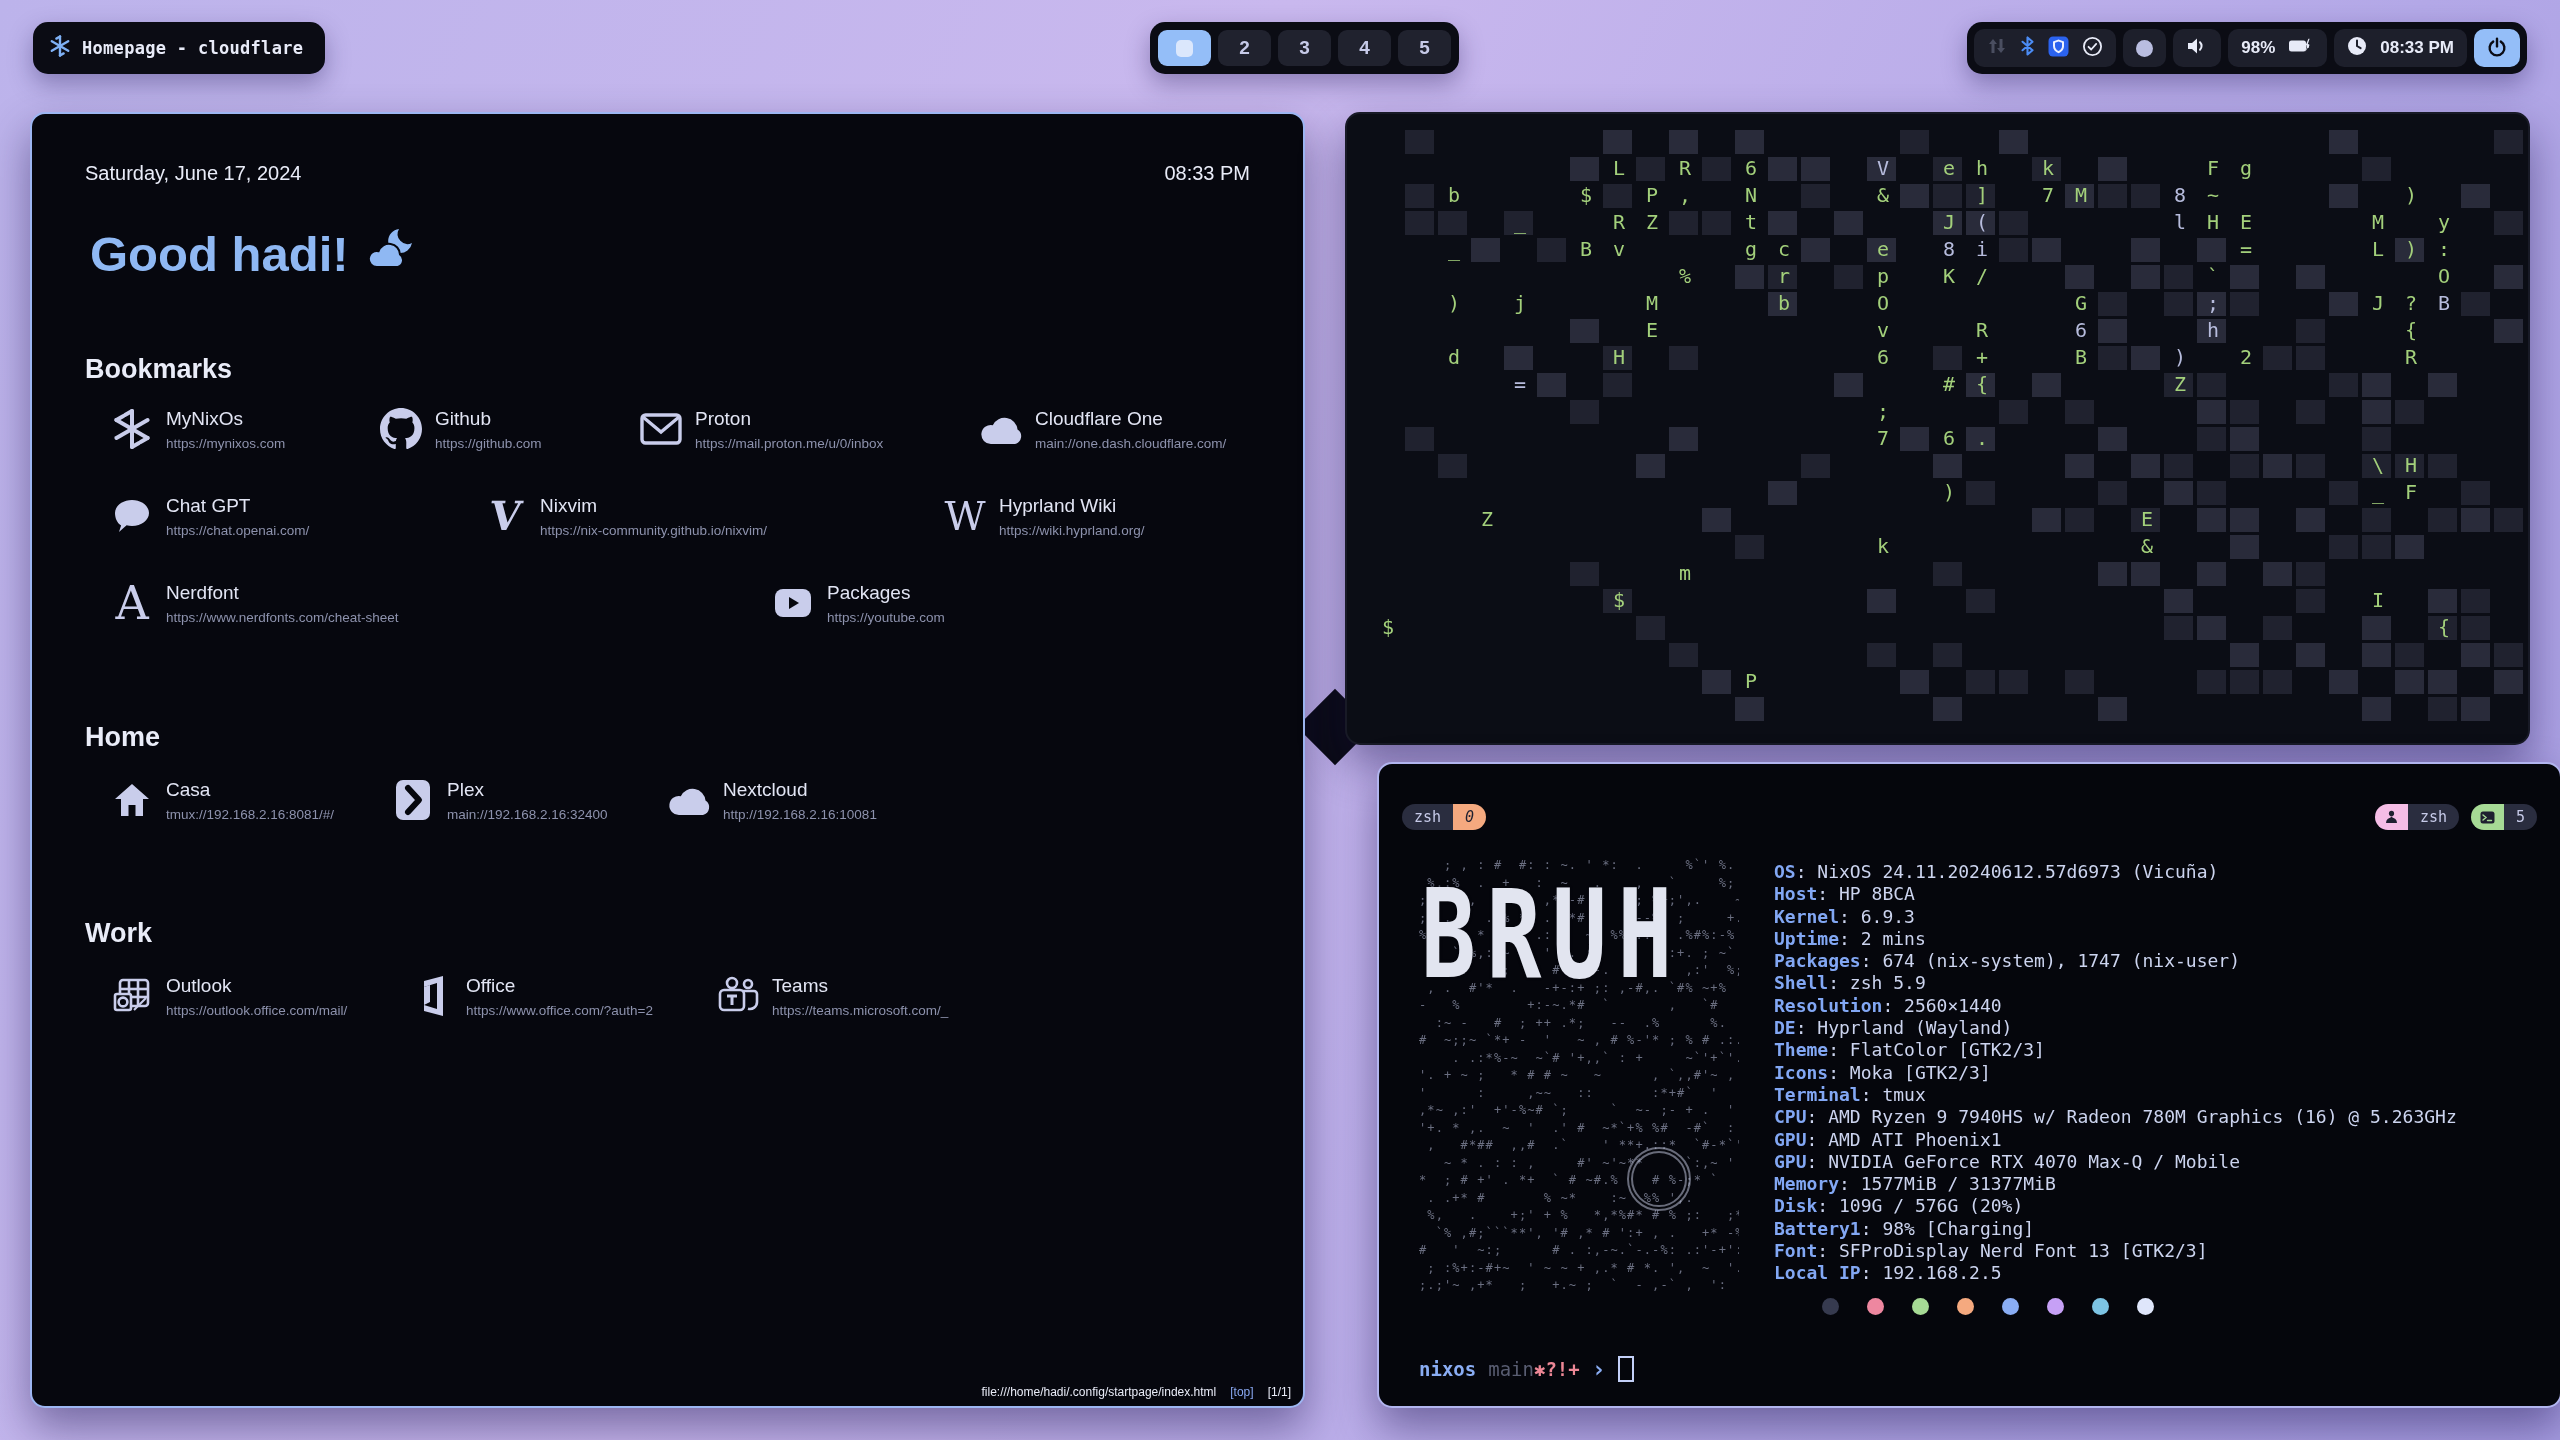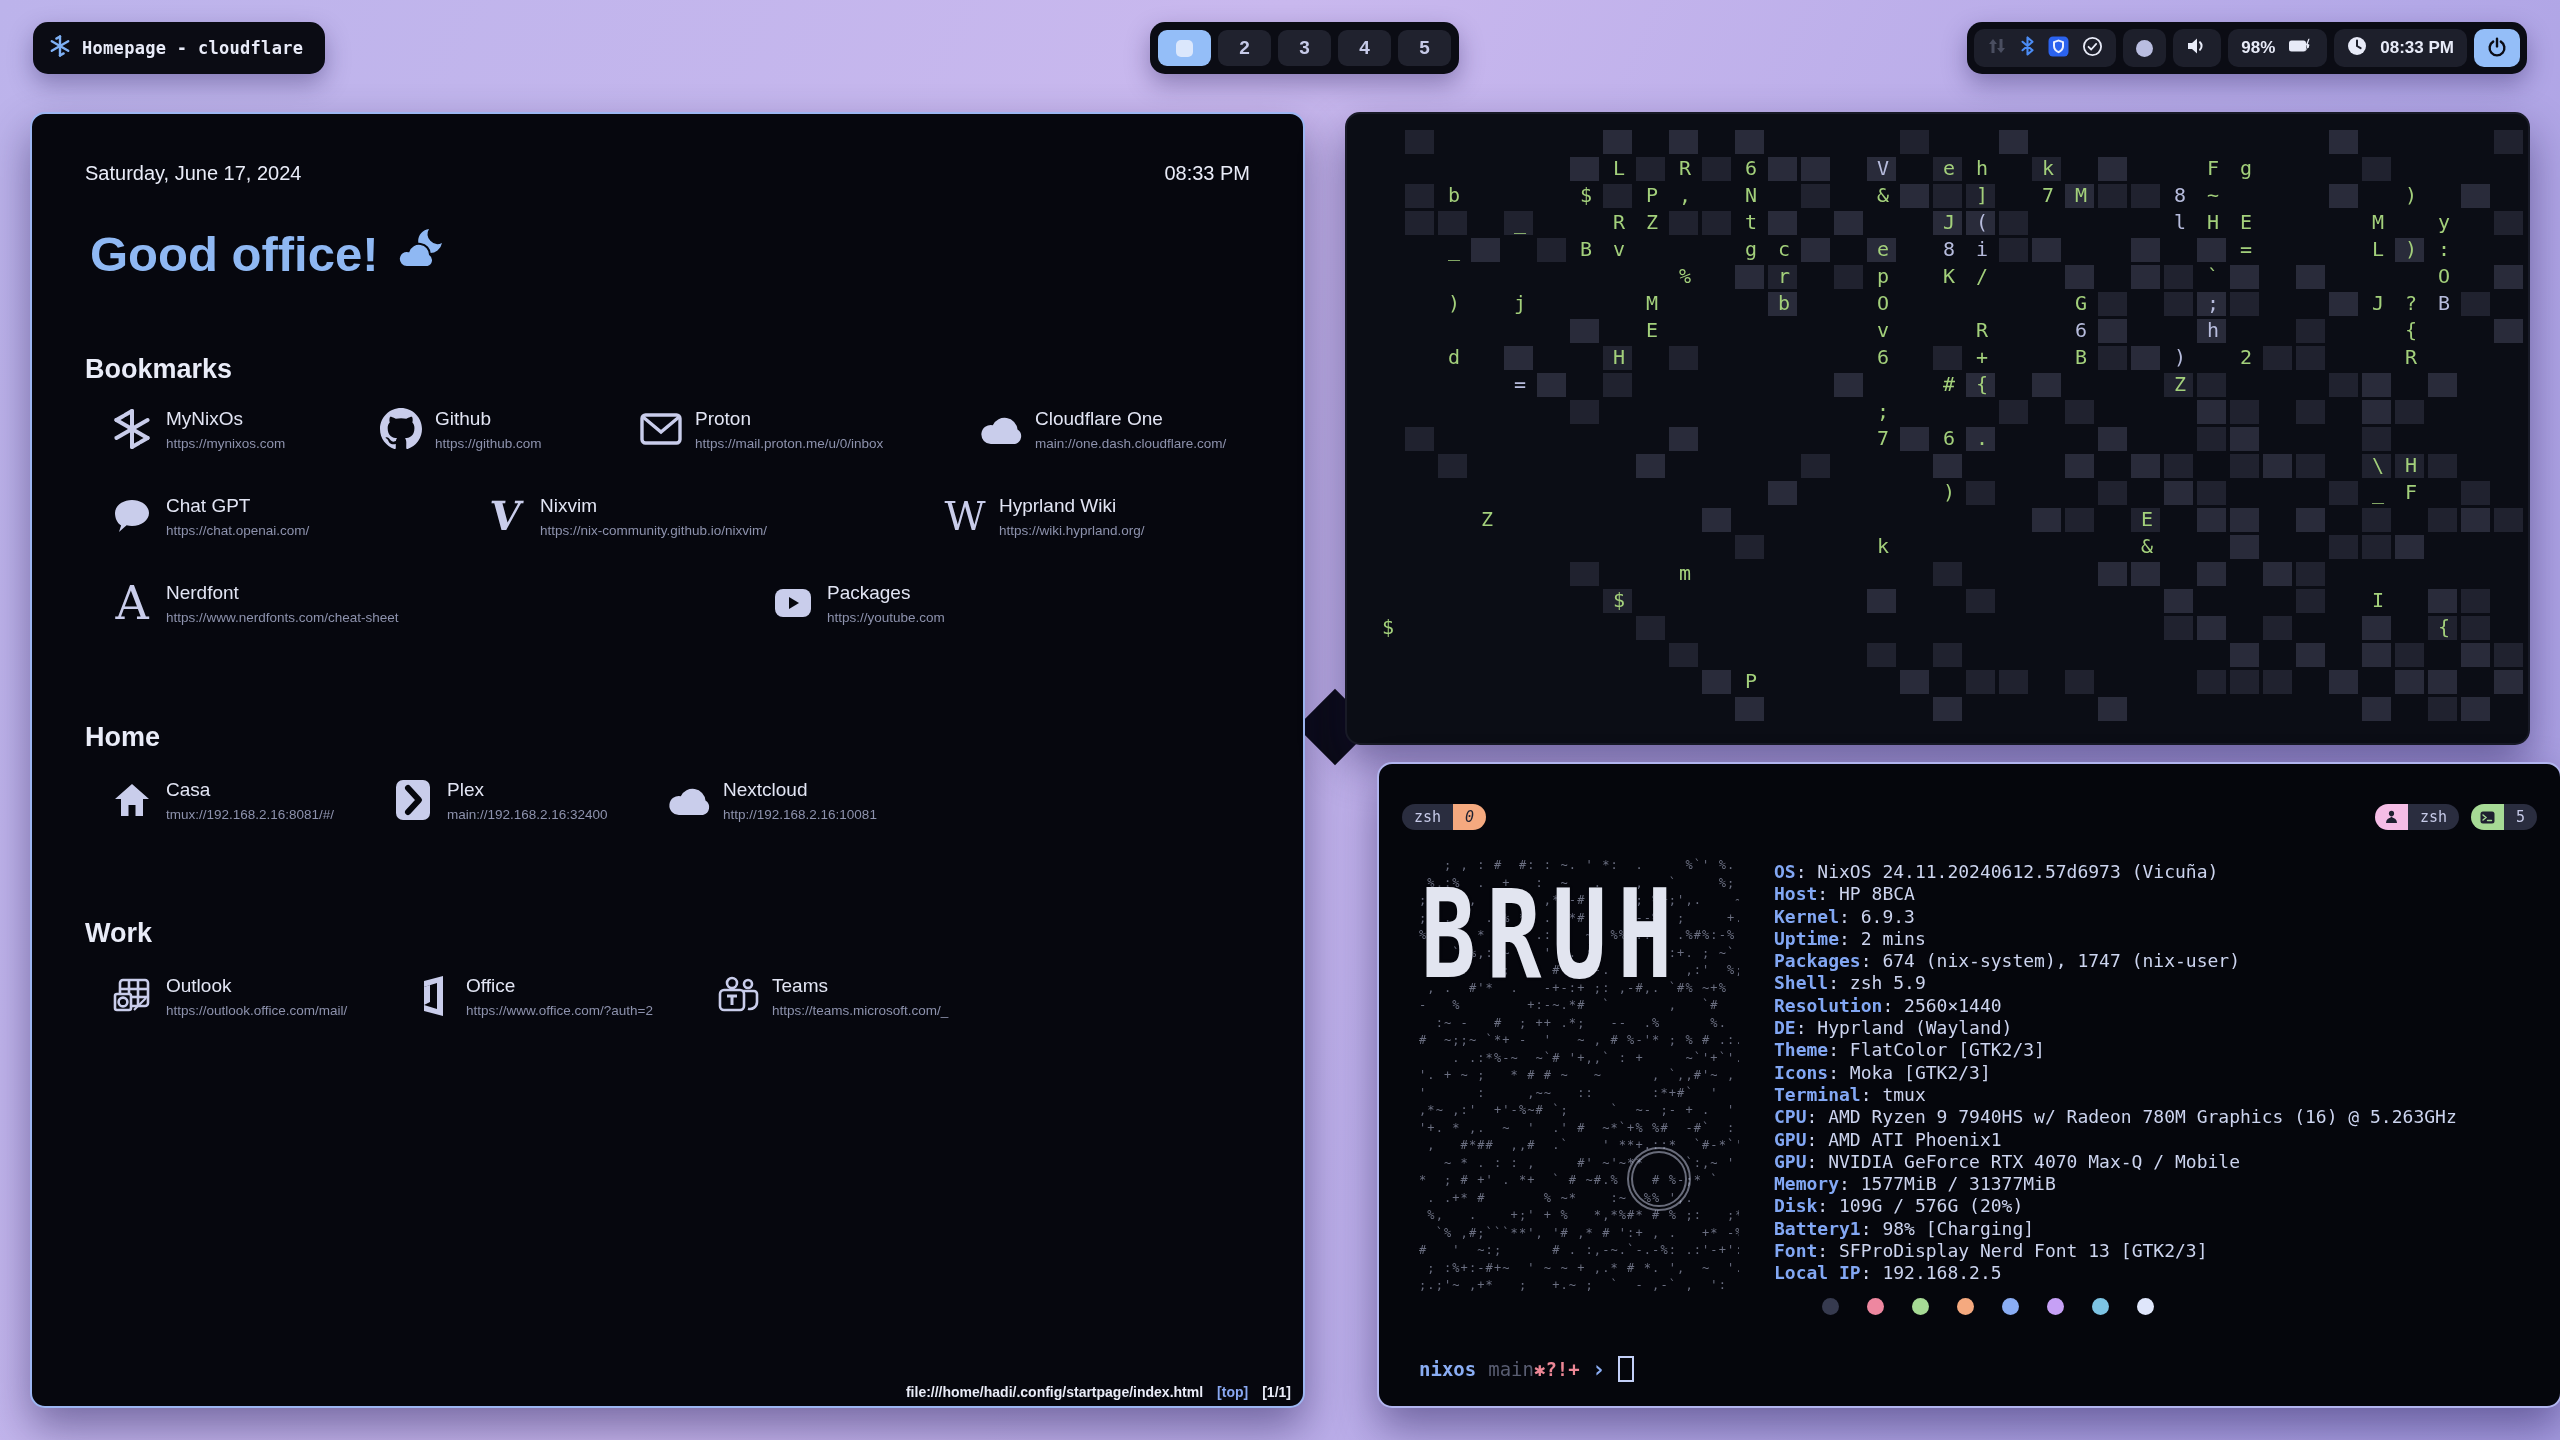--- a/index.html
+++ b/index.html
@@ -36,21 +36,21 @@
            font-size:20px; color:#e9ecf8; }
   .greet{ position:absolute; top:112px; left:58px; font-size:49px; font-weight:bold; color:#8fb8f3; display:flex; align-items:center; gap:14px;}
   .sec-h{ position:absolute; left:53px; font-size:27px; font-weight:bold; color:#e9ecf8;}
   .bm{ position:absolute; display:flex; gap:12px; align-items:flex-start; cursor:pointer;}
   .bm-icon{ width:44px; height:44px; display:flex; align-items:center; justify-content:center; color:#c9cdeb; flex:0 0 44px;}
   .bm-icon svg{ display:block;}
   .glyph-serif{ font-family:"DejaVu Serif", serif; font-size:40px; color:#c9cdeb; line-height:44px;}
   .bm-title{ display:block; font-size:19px; color:#e2e5f4; line-height:22px; margin-top:1px;}
   .bm-url{ display:block; font-size:13.5px; color:#8d92ad; margin-top:6px;}
   .b-status{ position:absolute; bottom:0; left:0; right:0; height:28px; display:flex; justify-content:flex-end; gap:14px;
-             align-items:center; padding-right:12px; font-size:14px; font-weight:bold; color:#e9ecf8;}
+             align-items:center; padding-right:12px; font-size:12px; font-weight:normal; color:#e9ecf8;}
   .b-status .pos{ color:#89a8f1;}
   
   #matrix-field{ position:relative; width:100%; height:100%; overflow:hidden; border-radius:13px;
                  font-family:"DejaVu Sans Mono", monospace; font-size:20px;}
   .mx-sq{ position:absolute; width:29px; height:24px;}
   .mx-ch{ position:absolute; width:22px; text-align:center; line-height:26px;}
   
   #fetch-inner{ position:relative; width:100%; height:100%; overflow:hidden; border-radius:13px;
                 font-family:"DejaVu Sans Mono", monospace;}
   .tmux{ position:absolute; top:40px; left:23px; right:23px; height:26px; display:flex; align-items:center;}
@@ -176,21 +176,21 @@
 
 <div id="notch"></div>
 
 <div class="win" id="win-browser">
   <div class="b-inner">
     <div class="b-head">
       <span>Saturday, June 17, 2024</span>
       <span>08:33 PM</span>
     </div>
     <div class="greet">
-      <span>Good office!</span>
+      <span>Good hadi!</span>
       <span>
         <svg width="52" height="44" viewBox="0 0 52 44" fill="#8fb8f3">
           <path d="M36 2 a12 12 0 1 0 13 14 A10 10 0 0 1 36 2 Z"></path>
           <path d="M14 40 a8 8 0 1 1 1.6-15.8 A11 11 0 0 1 37 27.5 a7 7 0 0 1-2.2 12.5 Z" stroke="#06070e" stroke-width="2"></path>
         </svg>
       </span>
     </div>
 
     <div class="sec-h" style="top:240px">Bookmarks</div>
 

